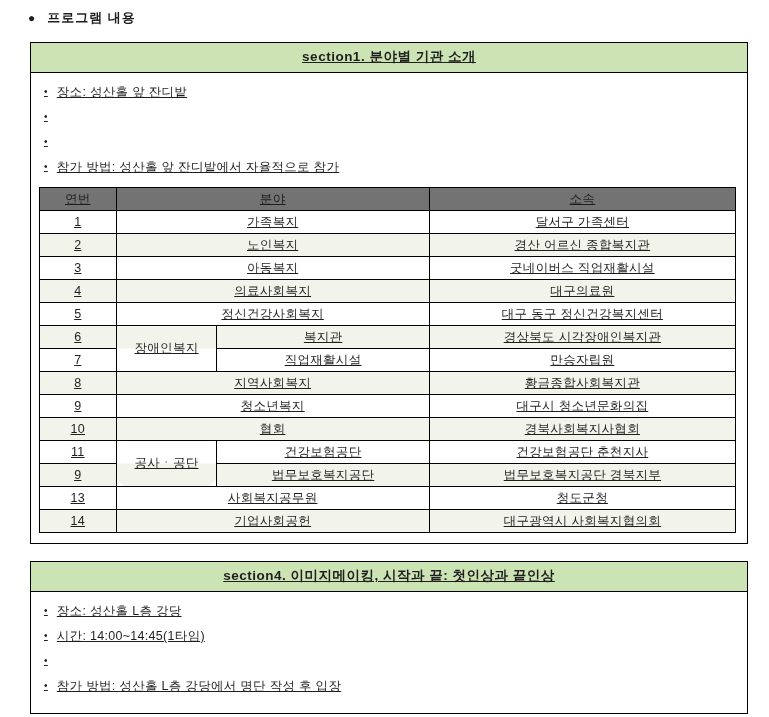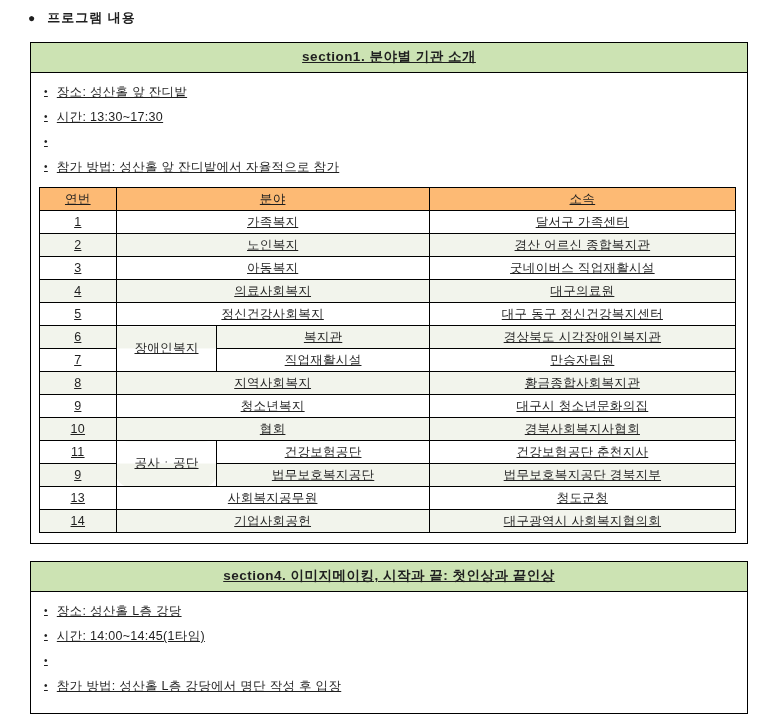--- a/index.html
+++ b/index.html
@@ -45,21 +45,21 @@
     table-layout: fixed;
   }
   table.info-table th, table.info-table td {
     border: 1.5px solid #000;
     height: 23px;
     padding: 1px 3px;
     text-align: center; vertical-align: middle;
     font-size: 12.5px; font-weight: normal; letter-spacing: 0.3px;
     overflow: hidden;
   }
-  table.info-table thead th { background: #fdba74; }
+  table.info-table thead th { background: #737373; }
   tr.tint td { background: #f2f4ec; }
   td.group-top-tint { background: linear-gradient(to bottom, #f2f4ec 50%, #ffffff 50%) !important; }
   td.group-bottom-tint { background: linear-gradient(to bottom, #ffffff 50%, #f2f4ec 50%) !important; border-radius: 14px; }
   .box2 ul.bullets { padding-bottom: 14px; }
 </style>
 </head>
 <body>
 
 <div class="doc-title">
   <span class="big-bullet">●</span>
@@ -69,21 +69,20 @@
 <div class="section-box">
   <div class="section-header">section1. 분야별 기관 소개</div>
 
   <ul class="bullets">
     <li>
       <span class="dot">•</span>
       <span>장소: 성산홀 앞 잔디밭</span>
     </li>
     <li>
       <span class="dot">•</span>
-      <span>시간: 13:30~17:30</span>
     </li>
     <li>
       <span class="dot">•</span>
     </li>
     <li>
       <span class="dot">•</span>
       <span>참가 방법: 성산홀 앞 잔디밭에서 자율적으로 참가</span>
     </li>
   </ul>
 

